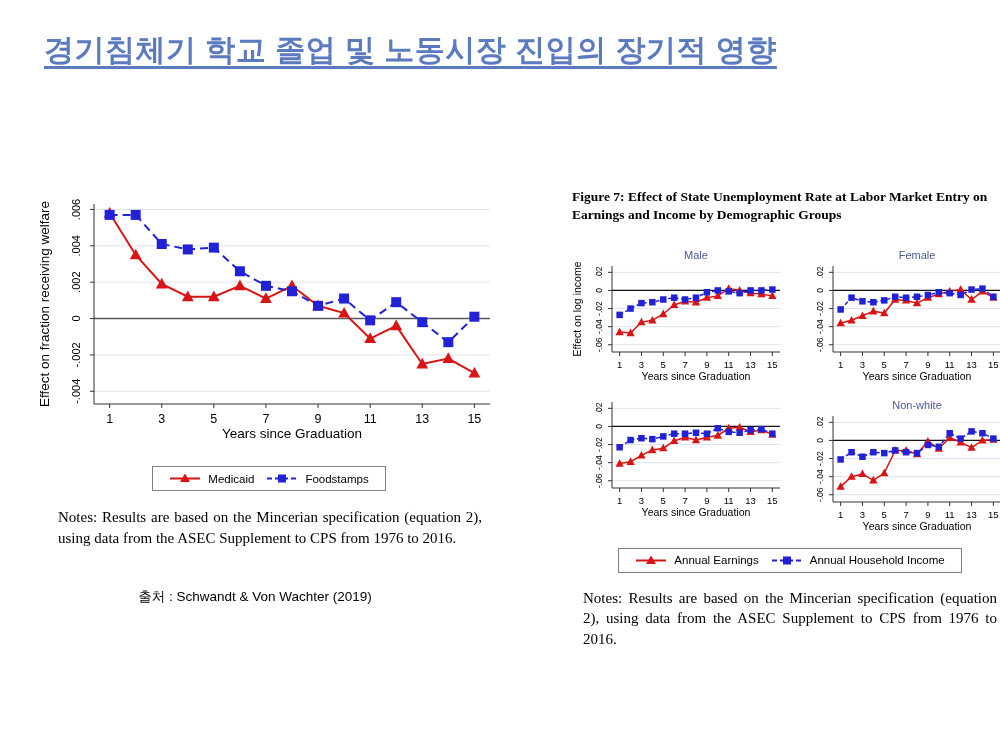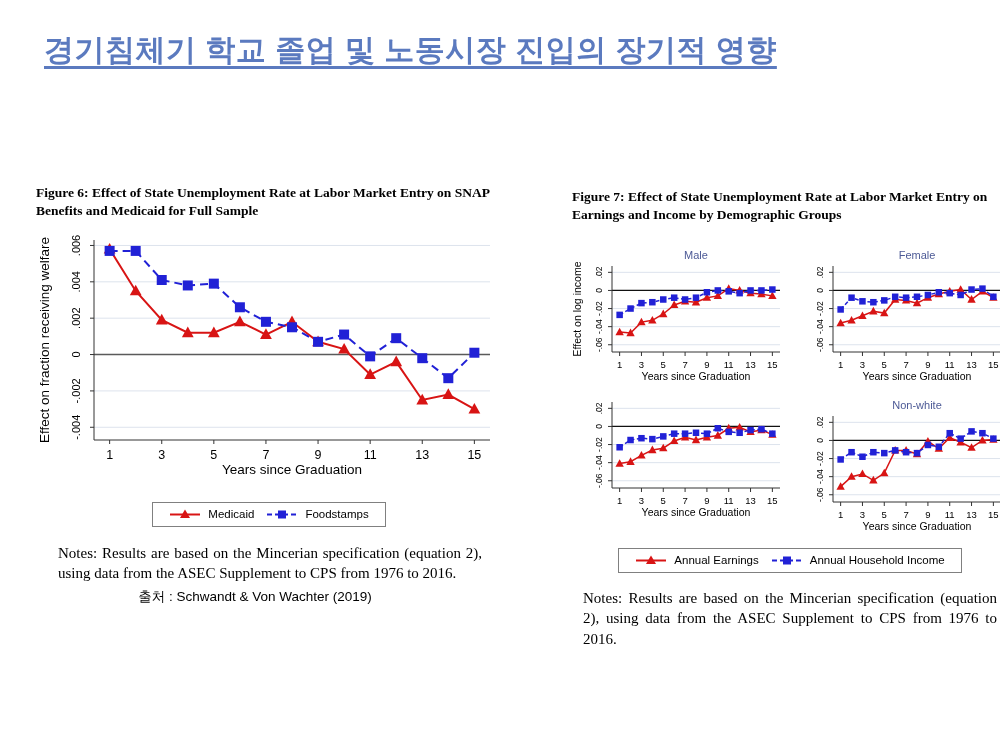--- a/index.html
+++ b/index.html
@@ -25,21 +25,20 @@
   .panel svg{display:block;}
 </style>
 </head>
 <body>
 
 <div class="slide">
 
   <div class="slide-title" style="color: rgb(91, 122, 191);">경기침체기 학교 졸업 및 노동시장 진입의 장기적 영향</div>
 
   <div class="fig fig-left">
-    <div class="caption" style="width:462px">Figure 6: Effect of State Unemployment Rate at Labor Market Entry on SNAP Benefits and Medicaid for Full Sample</div>
     <svg class="chart-big" width="466" height="264">
         <line x1="58" y1="195.27272727272728" x2="454" y2="195.27272727272728" stroke="#dde3ed" stroke-width="1"></line>
         <line x1="58" y1="158.90909090909093" x2="454" y2="158.90909090909093" stroke="#dde3ed" stroke-width="1"></line>
         <line x1="58" y1="86.18181818181819" x2="454" y2="86.18181818181819" stroke="#dde3ed" stroke-width="1"></line>
         <line x1="58" y1="49.81818181818182" x2="454" y2="49.81818181818182" stroke="#dde3ed" stroke-width="1"></line>
         <line x1="58" y1="13.454545454545453" x2="454" y2="13.454545454545453" stroke="#dde3ed" stroke-width="1"></line>
         <line x1="58" y1="122.54545454545455" x2="454" y2="122.54545454545455" stroke="#5a5a5a" stroke-width="1.4"></line>
         <line x1="58" y1="8" x2="58" y2="208" stroke="#333333" stroke-width="1"></line>
         <line x1="58" y1="208" x2="454" y2="208" stroke="#333333" stroke-width="1"></line>
         <line x1="54" y1="195.27272727272728" x2="58" y2="195.27272727272728" stroke="#333333" stroke-width="1"></line>

